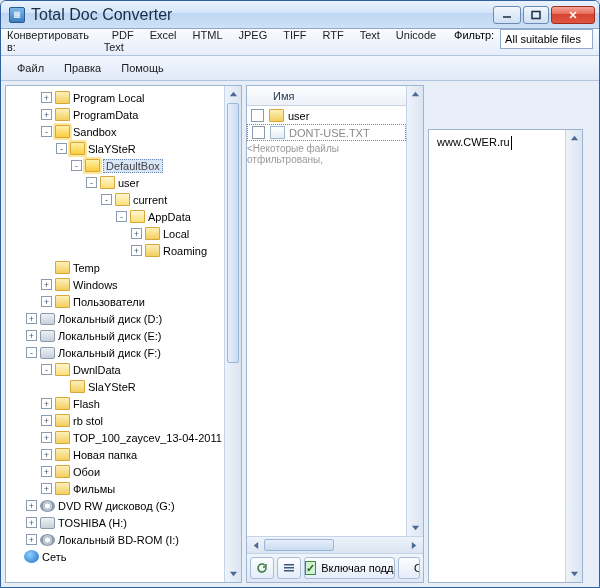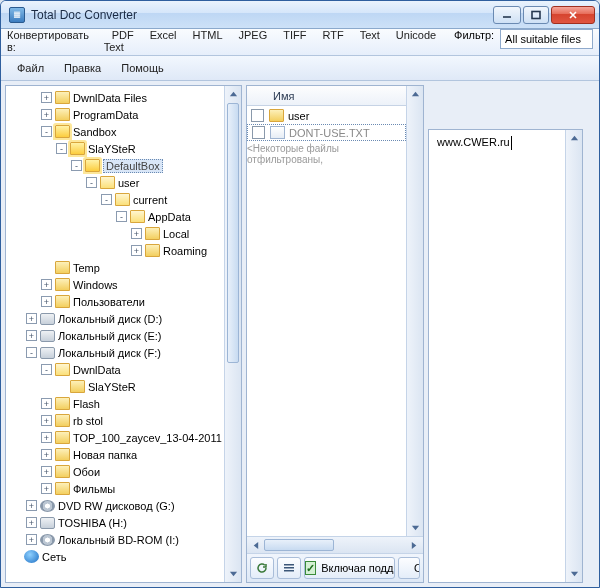--- a/index.html
+++ b/index.html
@@ -1,20 +1,20 @@
 <!DOCTYPE html>
 <html><head>
 <meta charset="utf-8">
 <style>
 *{box-sizing:border-box;margin:0;padding:0;font-family:Tahoma,sans-serif;font-size:11px;}
 body{background:#dce5f0;width:600px;height:588px;overflow:hidden;}
 .window{width:600px;height:588px;border:1px solid #2f5f9e;background:#e8eef7;border-radius:6px 6px 0 0;box-shadow:0 0 0 1px rgba(255,255,255,.2) inset;}
 .titlebar{height:28px;background:linear-gradient(#eaf3fd,#d5e6fa 45%,#bed7f4 46%,#cde1f7);border-radius:5px 5px 0 0;display:flex;align-items:center;padding:0 4px 0 8px;border-bottom:1px solid #8ba9cc;}
 .app-icon{width:16px;height:16px;background:linear-gradient(#7fb8e6,#3c7dc0);border-radius:2px;margin-right:6px;border:1px solid #2a5a8f;font-size:8px;color:#fff;text-align:center;line-height:14px;}
-.title{flex:1;color:#1b2b44;font-size:12px;}
+.title{flex:1;color:#1b2b44;font-size:16px;}
 .win-btns{display:flex;gap:2px;}
 .win-btn{width:28px;height:18px;border:1px solid #6a8ab2;border-radius:3px;background:linear-gradient(#f1f6fc,#cfe1f5);display:flex;align-items:center;justify-content:center;color:#26384f;}
 .win-btn.max{width:26px;}
 .win-btn.close{width:44px;background:linear-gradient(#f5a69a,#e66a57 45%,#d6442f 46%,#e05541);border-color:#a02f1f;color:#fff;}
 .win-btn svg{width:12px;height:10px;stroke:currentColor;stroke-width:1.6;fill:none;}
 .toolbar{height:27px;background:linear-gradient(#f9fbfe,#e6eefb);border-bottom:1px solid #b2c5de;display:flex;padding:0 6px;}
 .tb-label{margin-right:6px;color:#222;}
 .tb-btn{padding:3px 7px;border:1px solid transparent;border-radius:3px;cursor:default;color:#222;}
 .filter-label{margin-left:auto;margin-right:6px;}
 .filter-select{width:96px;height:20px;border:1px solid #8faacc;background:#fff;padding:0 4px;display:flex;align-items:center;}
@@ -110,21 +110,21 @@
     </div>
 
   <div class="content">
 
     <div class="pane left">
       <div class="tree" id="tree">
           <div class="tree-row">
             <span class="indent" style="width: 33px;"></span>
             <span class="exp">+</span>
             <span class="ico-folder"></span>
-            <span class="node-label">DwnlData Files</span>
+            <span class="node-label">Program Local</span>
           </div>
           <div class="tree-row">
             <span class="indent" style="width: 33px;"></span>
             <span class="exp">+</span>
             <span class="ico-folder"></span>
             <span class="node-label">ProgramData</span>
           </div>
           <div class="tree-row">
             <span class="indent" style="width: 33px;"></span>
             <span class="exp">-</span>

